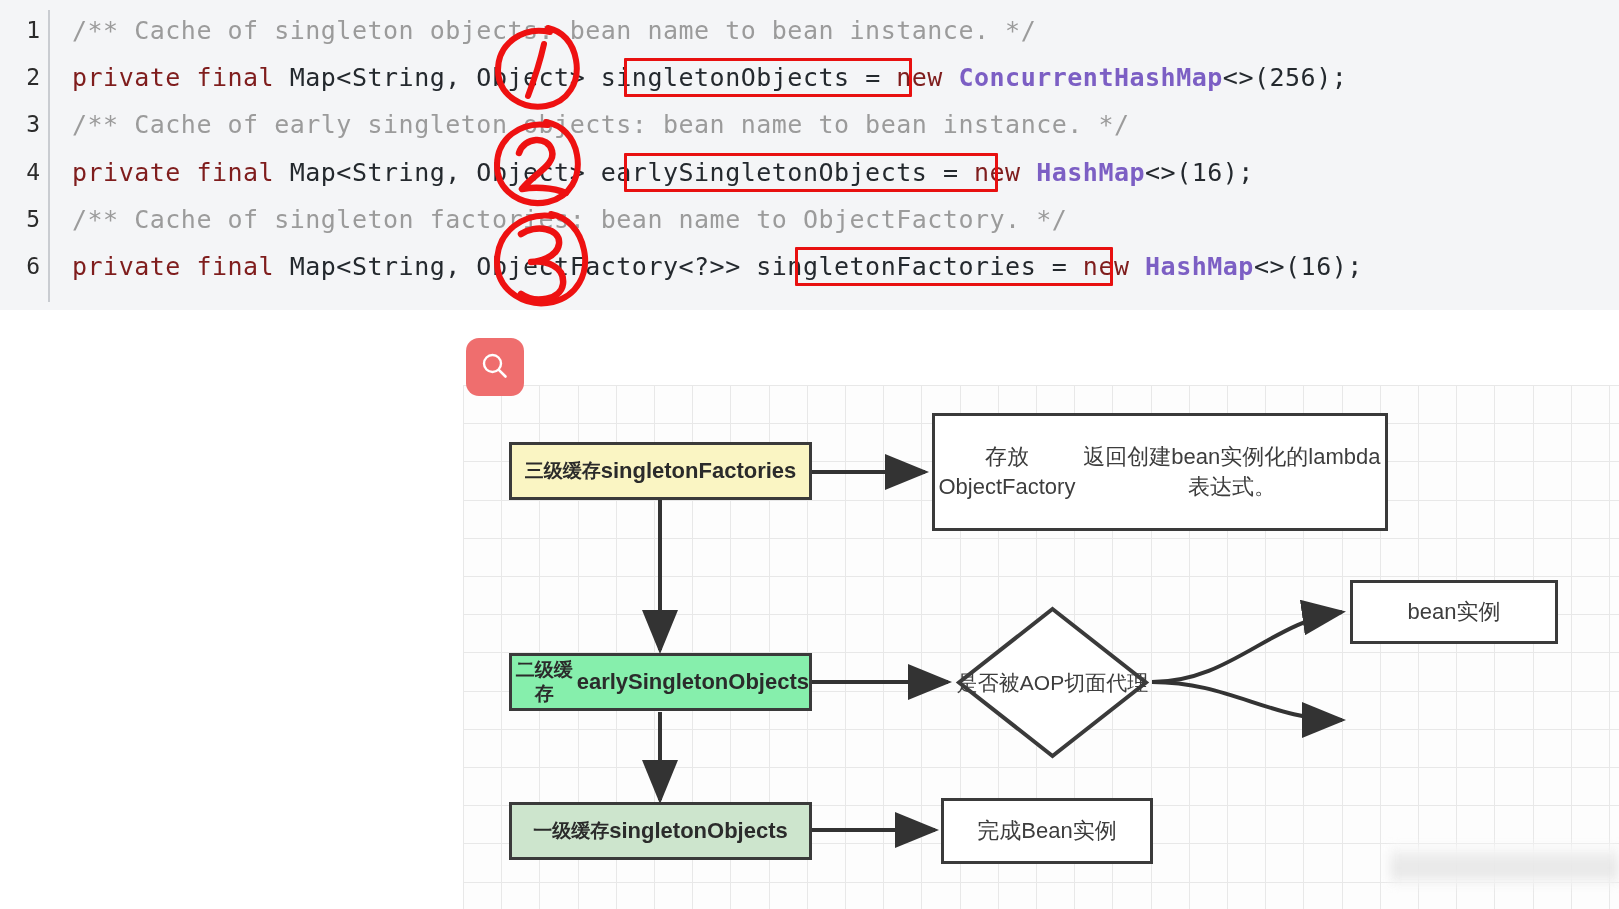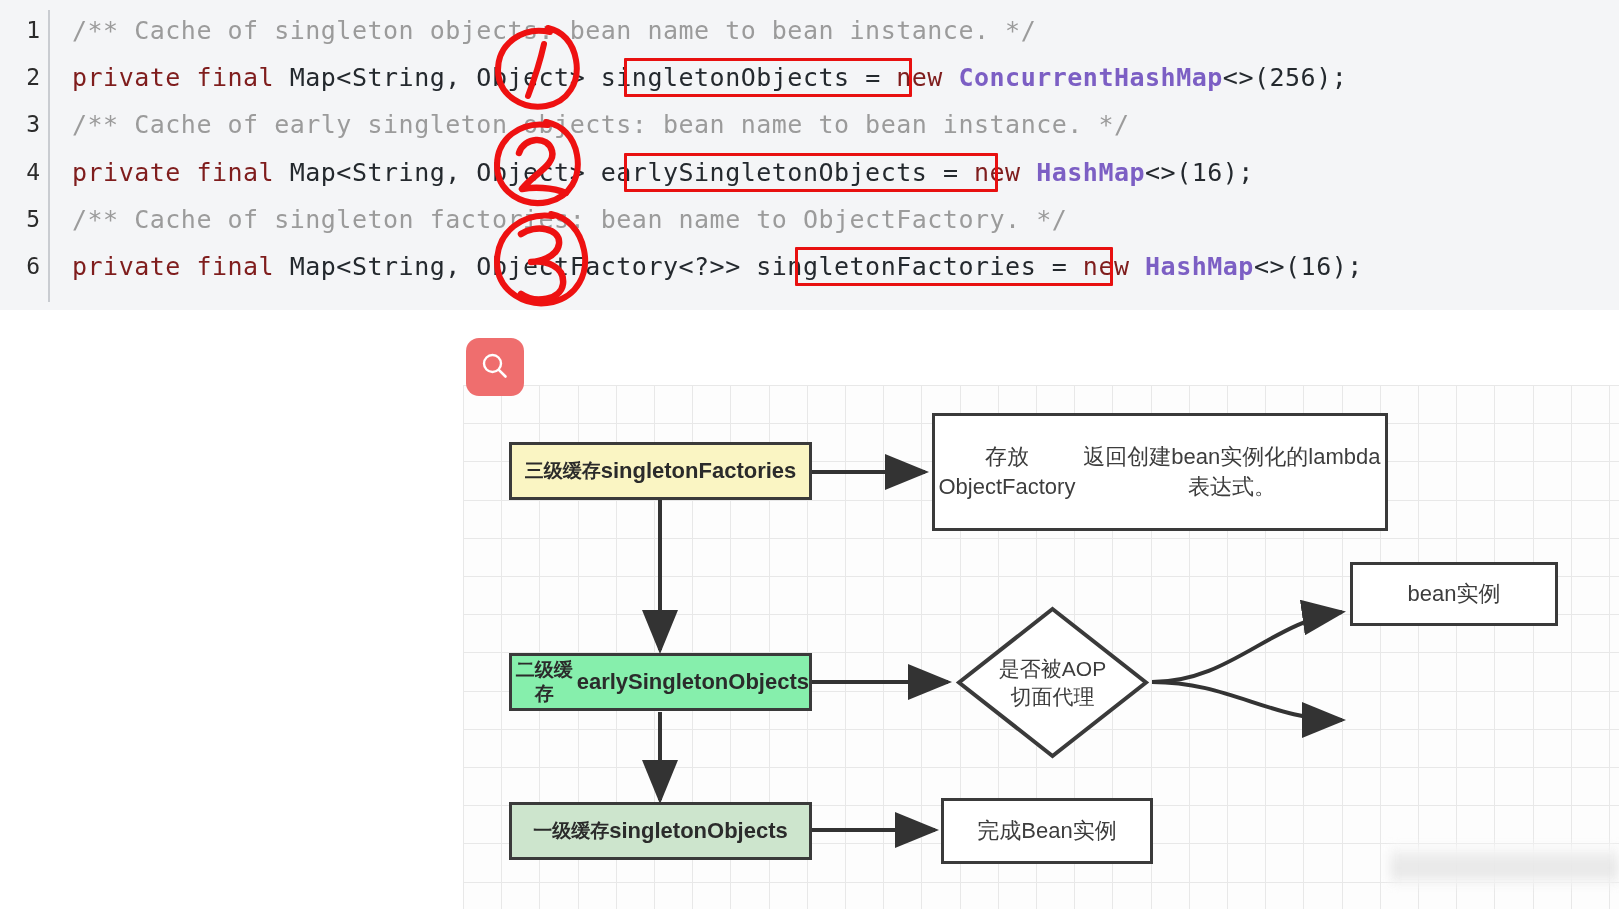--- a/index.html
+++ b/index.html
@@ -77,21 +77,21 @@
     color:#2b2b2b;
   }
   .node .l1{font-weight:bold;font-size:19px;line-height:1.25;}
   .node .l2{font-weight:bold;font-size:22px;line-height:1.25;}
   .plain{background:#ffffff;font-size:22px;line-height:1.3;color:#3d3d3d;}
   .plain .p1,.plain .p2{font-size:22px;line-height:1.35;}
 
   #diamond-wrap{position:absolute;left:955px;top:295px;width:195px;height:155px;}
   #diamond-label{
     position:absolute;left:0;top:0;width:195px;height:155px;
-    display:flex;flex-direction:column;align-items:center;justify-content:center;
+    display:flex;flex-direction:row;align-items:center;justify-content:center;
     font-size:21px;line-height:1.3;color:#3d3d3d;text-align:center;
   }
 
   #watermark{
     position:absolute;left:1390px;top:845px;width:229px;height:40px;
     background:linear-gradient(to bottom,#fbfbfb 0%,#ececec 35%,#e6e6e6 60%,#f6f6f6 100%);
     filter:blur(5px);opacity:.95;
   }
 </style>
 </head>
@@ -193,21 +193,21 @@
   <div id="diamond-wrap">
     <svg width="195" height="155" viewBox="0 0 195 155">
       <polygon points="97.5,4 191,77.5 97.5,151 4,77.5" fill="#ffffff" stroke="#3a3a3a" stroke-width="4"></polygon>
     </svg>
     <div id="diamond-label">
       <div>是否被AOP</div>
       <div>切面代理</div>
     </div>
   </div>
 
-  <div class="node plain" style="left:1350px;top:252px;width:208px;height:64px">
+  <div class="node plain" style="left:1350px;top:270px;width:208px;height:64px">
     <div class="p1">bean实例</div>
   </div>
 
 
   <div class="node" style="left:509px;top:492px;width:303px;height:58px;background:#cde5cd">
     <div class="l1">一级缓存</div>
     <div class="l2">singletonObjects</div>
   </div>
 
   <div class="node plain" style="left:941px;top:488px;width:212px;height:66px">

